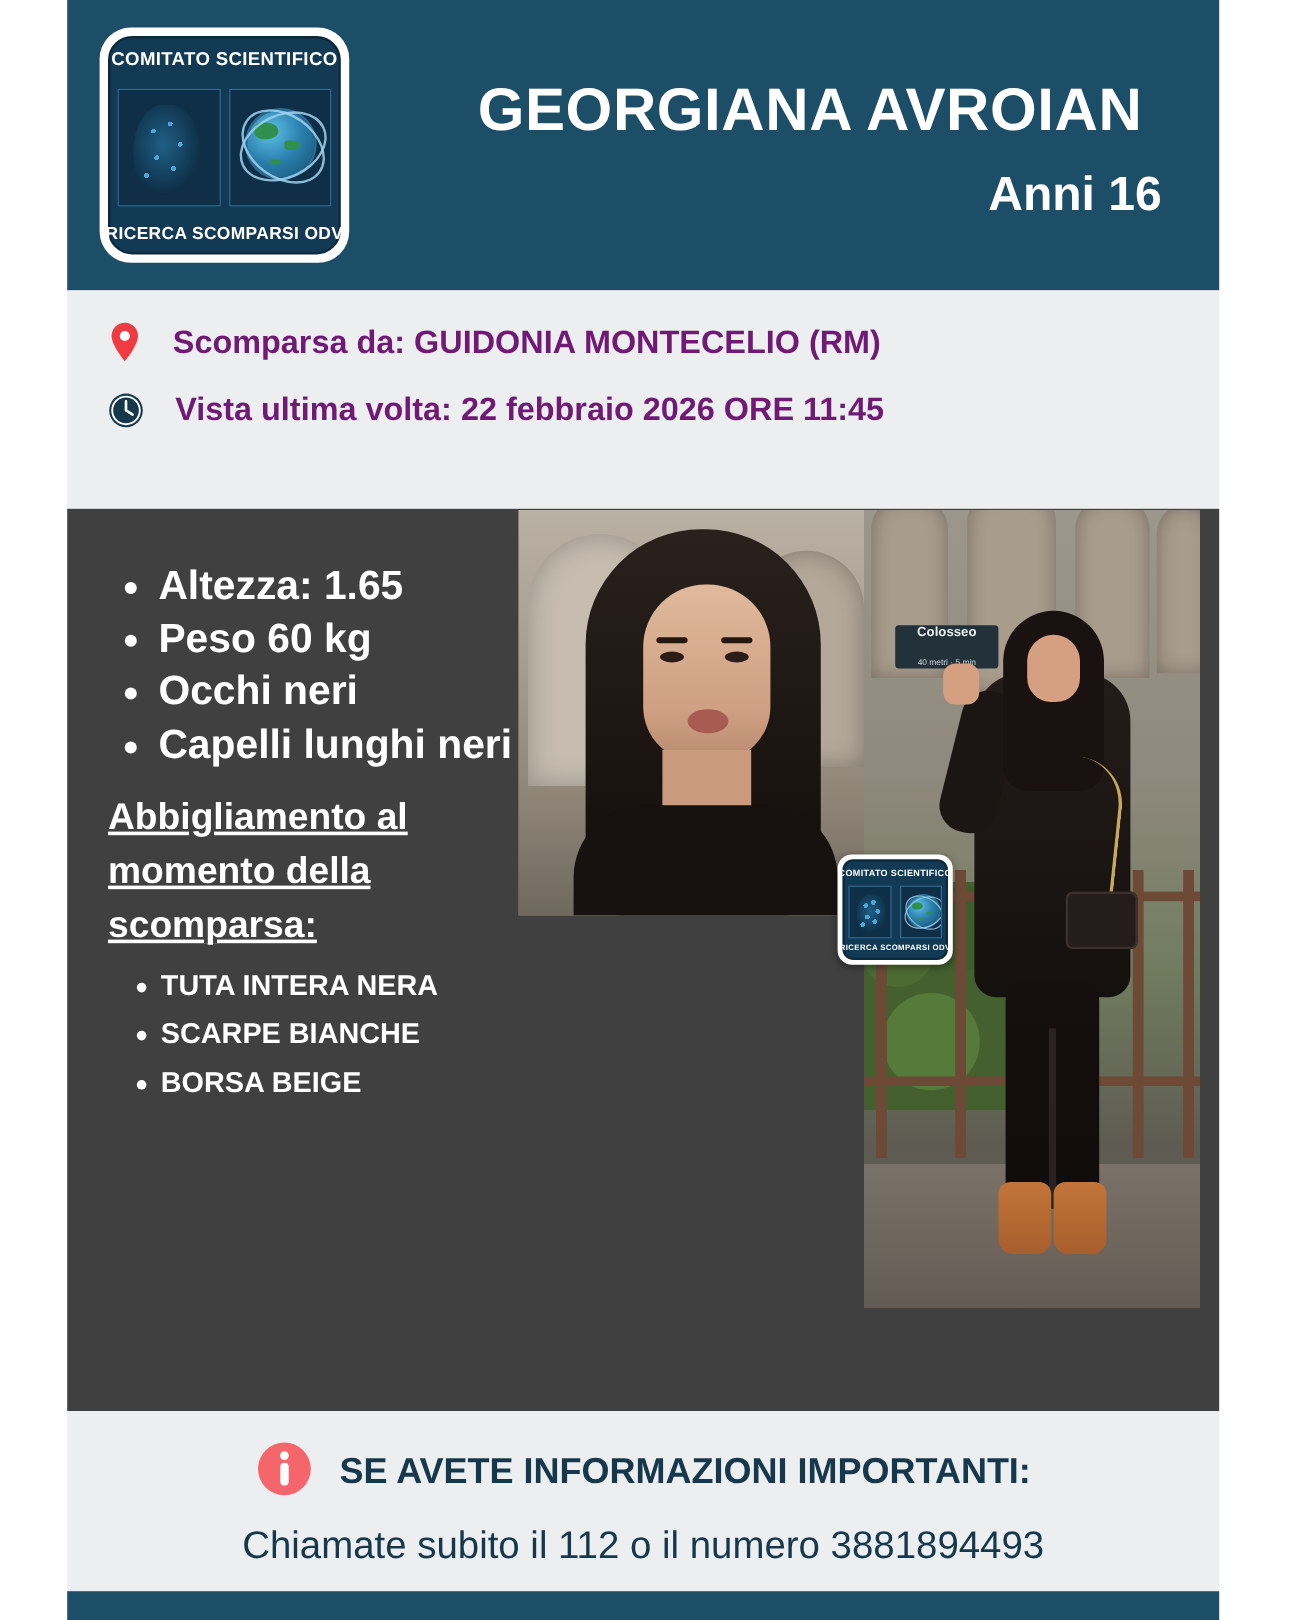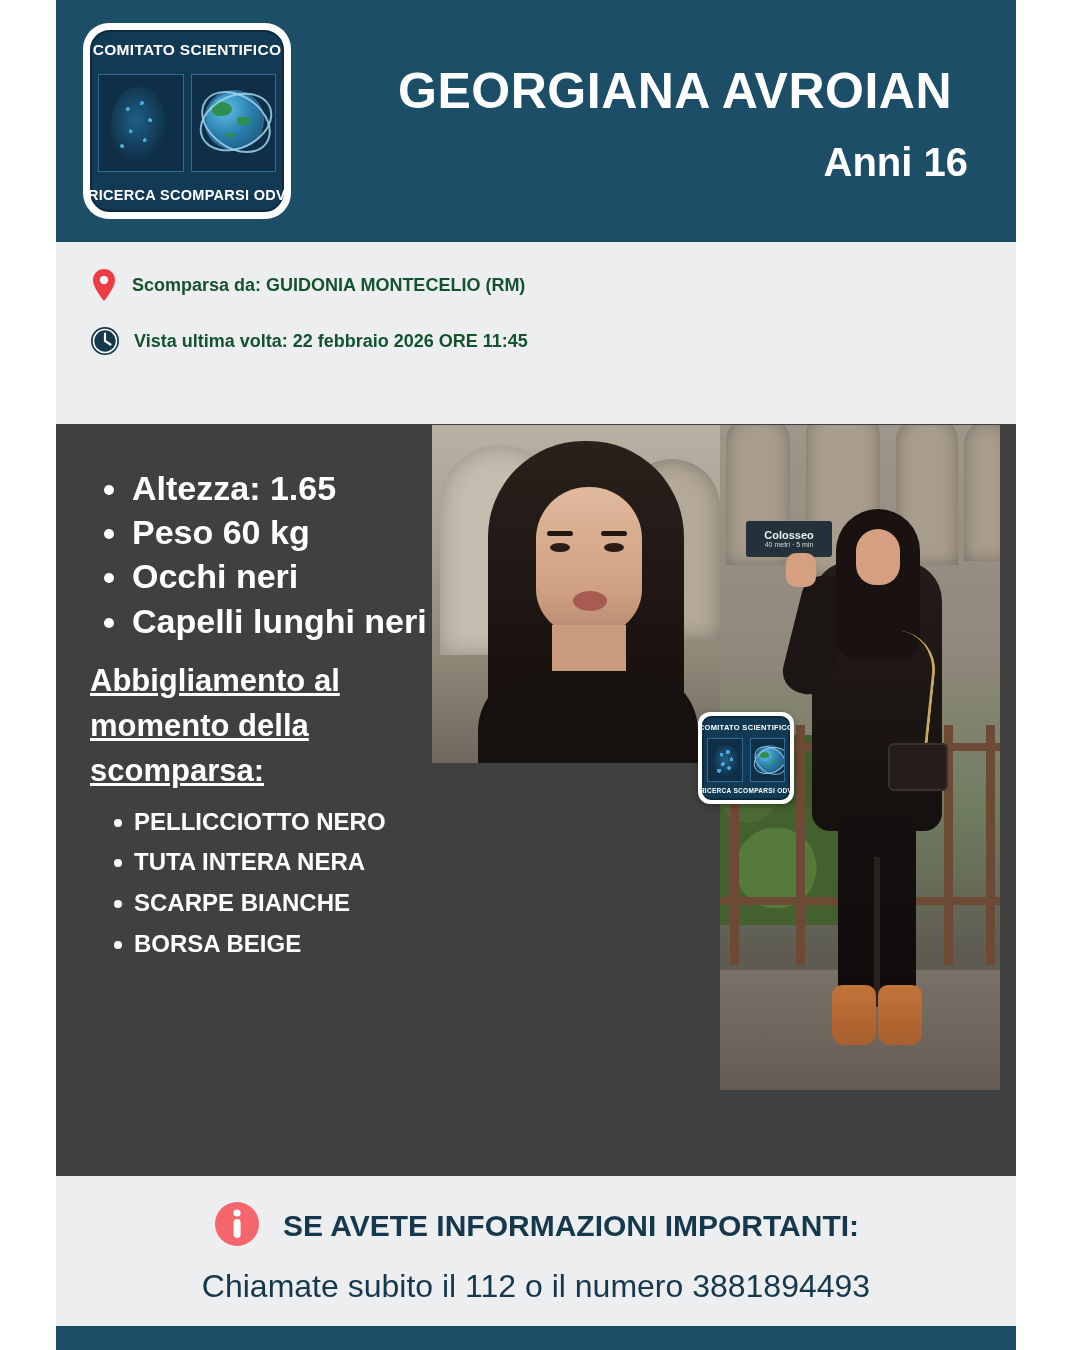--- a/index.html
+++ b/index.html
@@ -172,23 +172,24 @@
     box-sizing: border-box;
     padding: 26px 0 0 34px;
   }
   .info-row {
     display: flex;
     align-items: center;
     gap: 14px;
     margin-bottom: 24px;
   }
   .info-text {
-    color: #14532d;
-    font-size: 18px;
-    font-weight: bold;
+    color: #701a75;
+    font-size: 27px;
+    font-weight: bold;
+    margin-left: 12px;
   }
   .pin-icon {
     position: relative;
     width: 28px;
     height: 34px;
     flex: 0 0 28px;
   }
   .pin-icon svg, .clock-icon svg { display: block; }
   .clock-icon {
     width: 30px;
@@ -394,21 +395,21 @@
     left: 26px; top: 96px;
     width: 86px; height: 36px;
     background: #22313a;
     border-radius: 3px;
     color: #e9eef0;
     font-size: 11px;
     font-weight: bold;
     display: flex;
     flex-direction: column;
     align-items: center;
-    justify-content: center;
+    justify-content: space-between;
     line-height: 1.1;
   }
   .sign small { font-size: 7px; font-weight: normal; opacity: .85; }
   .greenery {
     position: absolute;
     left: 0; top: 310px;
     width: 140px; height: 190px;
     background:
       radial-gradient(circle at 20% 30%, #4b6b33 0 30px, transparent 31px),
       radial-gradient(circle at 60% 20%, #3f5c2b 0 34px, transparent 35px),
@@ -647,21 +648,20 @@
 
     <div class="left-col">
       <ul class="feature-list">
         <li>Altezza: 1.65</li>
         <li>Peso 60 kg</li>
         <li>Occhi neri</li>
         <li>Capelli lunghi neri</li>
       </ul>
       <div class="clothing-heading">Abbigliamento al momento della scomparsa:</div>
       <ul class="clothing-list">
-        <li>PELLICCIOTTO NERO</li>
         <li>TUTA INTERA NERA</li>
         <li>SCARPE BIANCHE</li>
         <li>BORSA BEIGE</li>
       </ul>
     </div>
 
     <div class="photo-face">
       <div class="face-bg"></div>
       <div class="face-arch"></div>
       <div class="face-arch3"></div>

